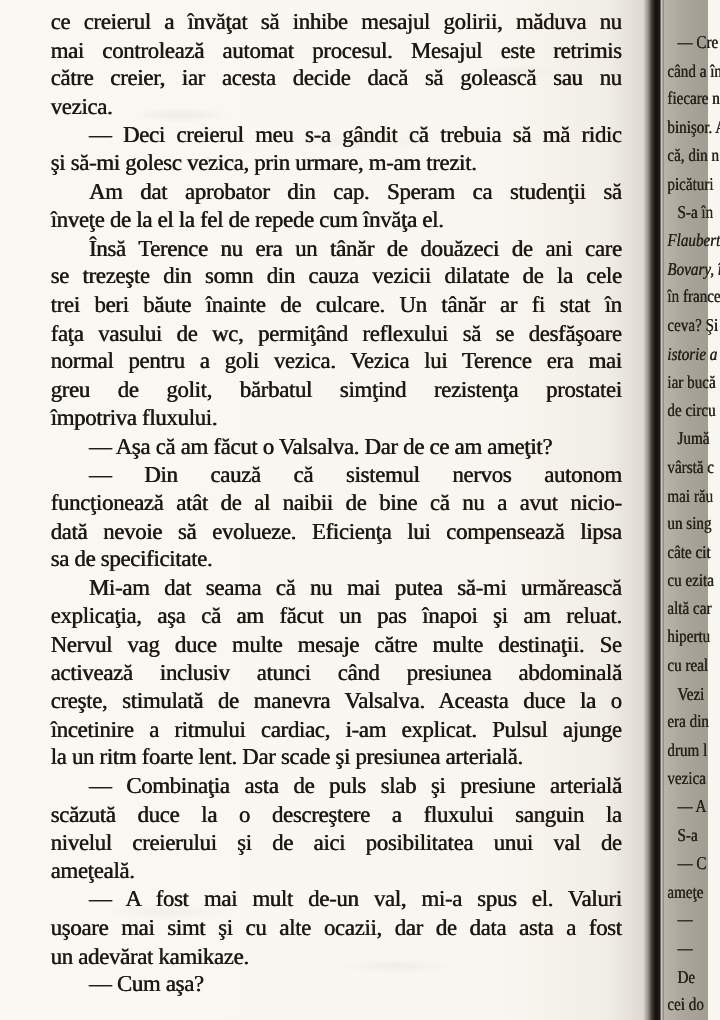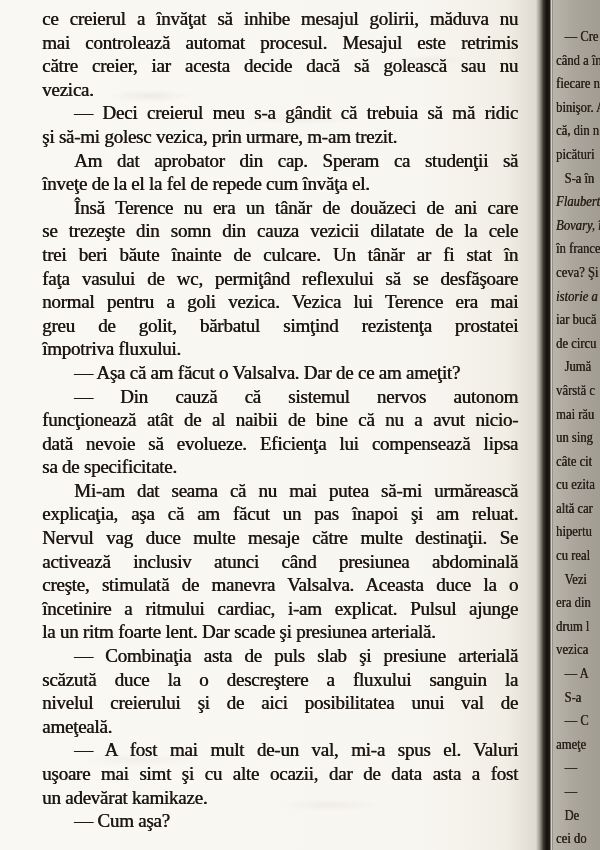--- a/index.html
+++ b/index.html
@@ -37,21 +37,21 @@
   .line.end{text-align-last:left;}
   
   .gutter{
     position:absolute;left:536px;top:0;width:22px;height:850px;
     background:linear-gradient(90deg,
       #ddd9d0 0%, #9a958b 18%, #3a352d 34%, #14110d 48%,
       #1d1914 62%, #55504731 70%, #6a655c 78%, #9b968c 90%, #b7b2a8 100%);
   }
   
   .right-page{
-    position:absolute;left:553px;top:0;width:47px;height:850px;
+    position:absolute;left:553px;top:0;width:37px;height:850px;
     background:linear-gradient(90deg,#bab5ab 0%,#aba69c 45%,#a29d93 100%);
   }
   .right-text{
     position:absolute;left:3px;top:25px;
     font-size:15px;line-height:23.6px;color:#2a241d;
     text-shadow:0.4px 0 0 currentColor;
   }
   .rline{
     height:23.6px;white-space:nowrap;
     transform:scaleX(.84);transform-origin:left center;

